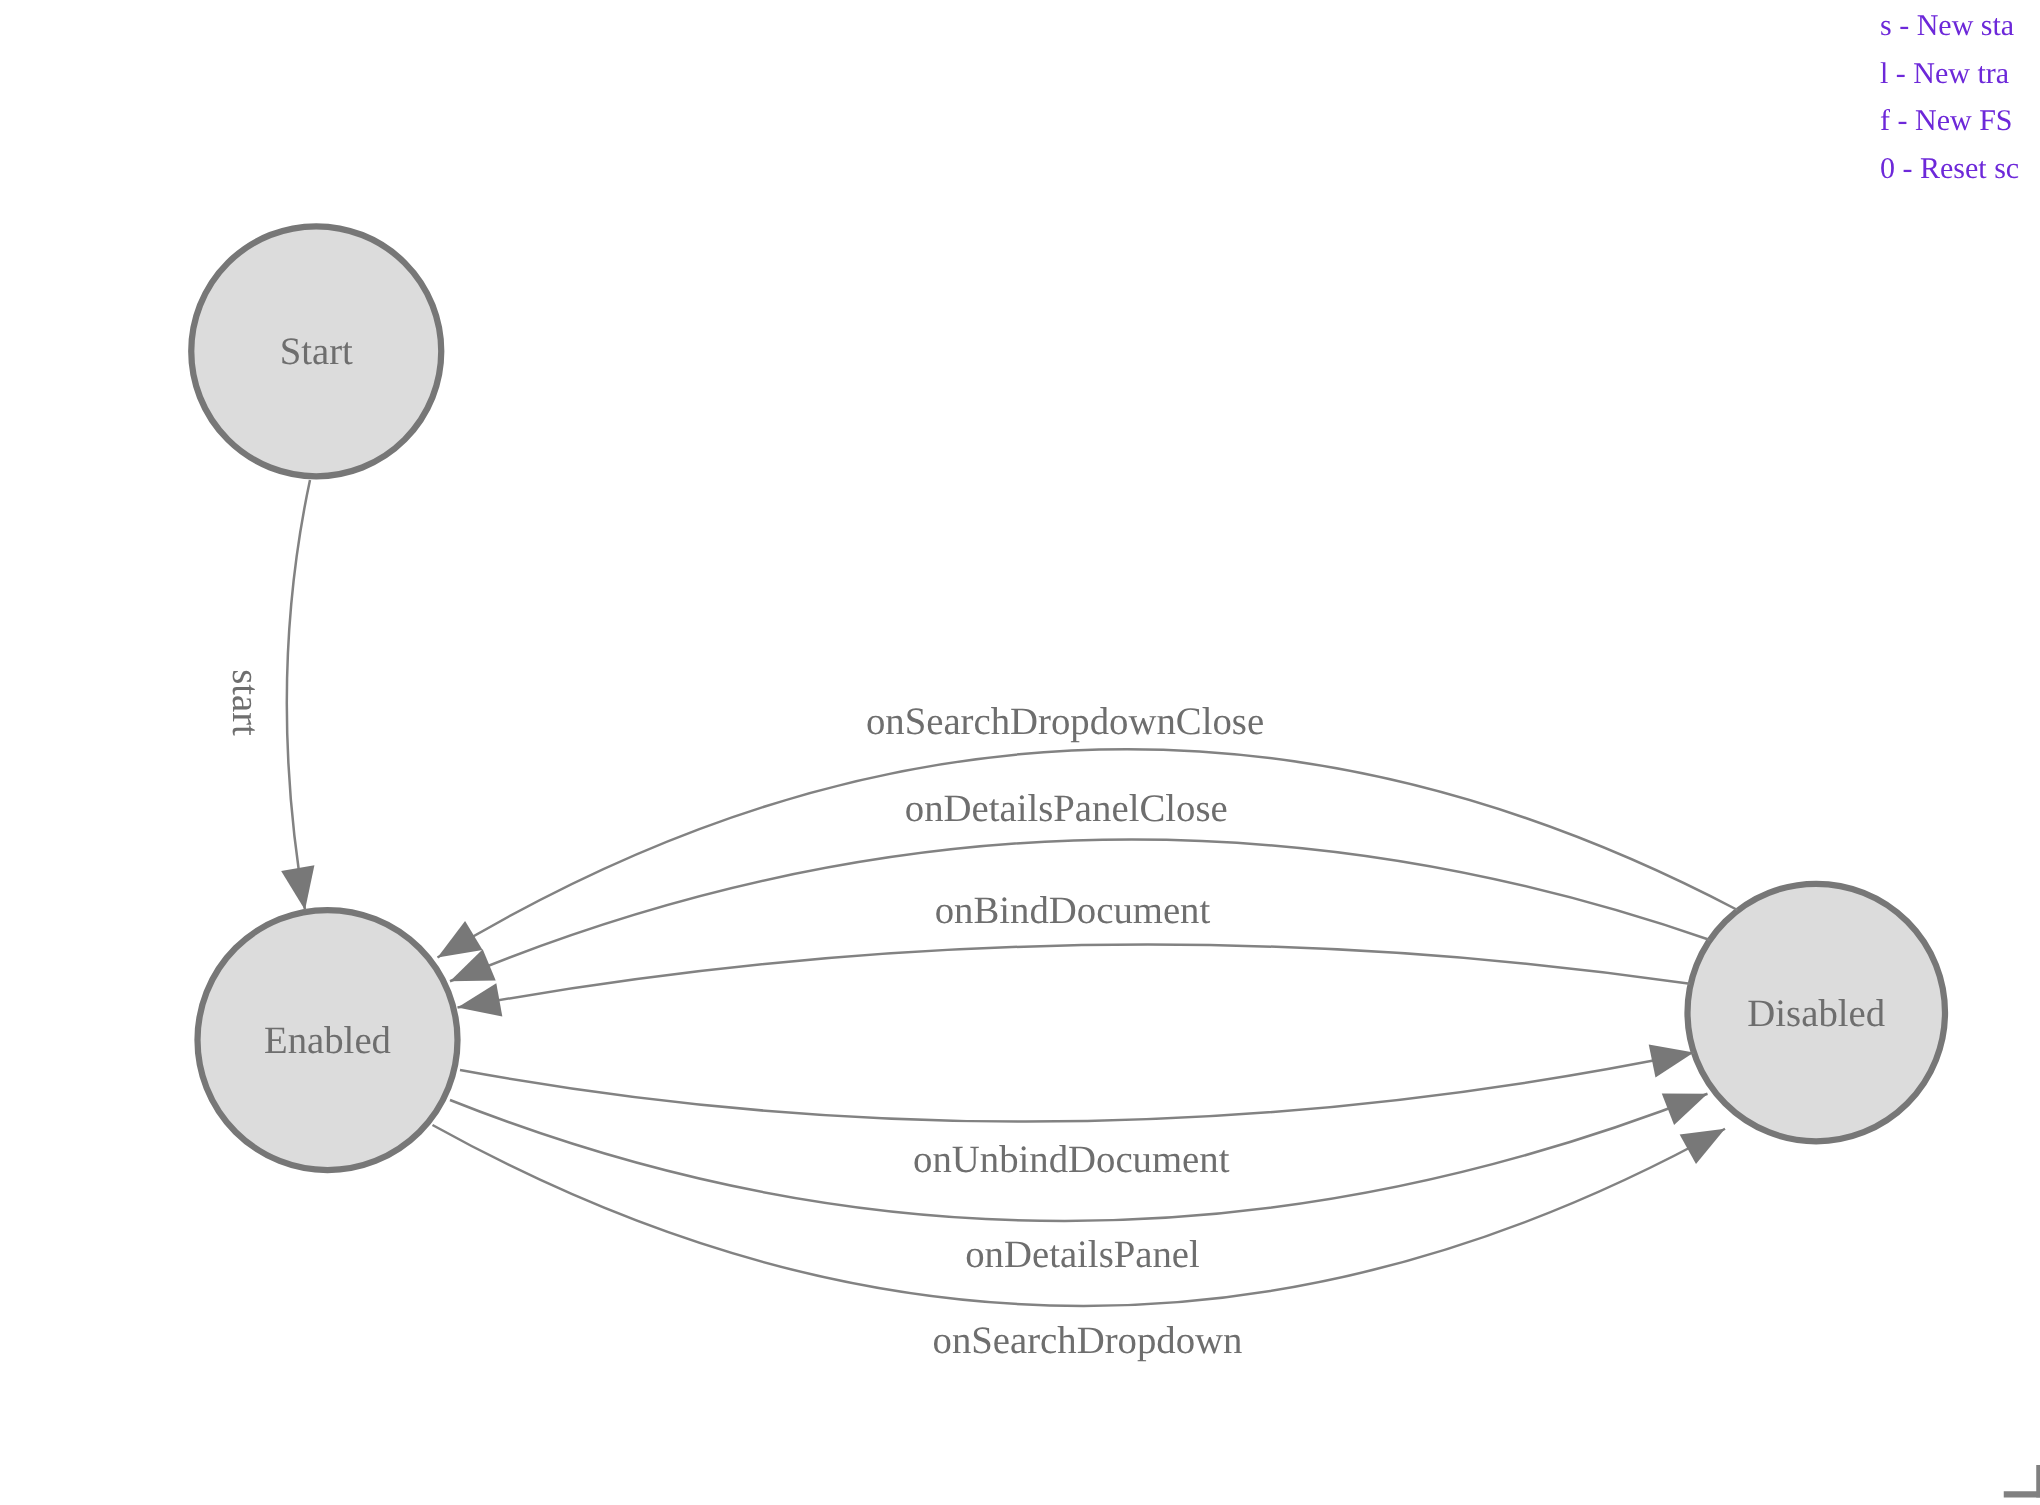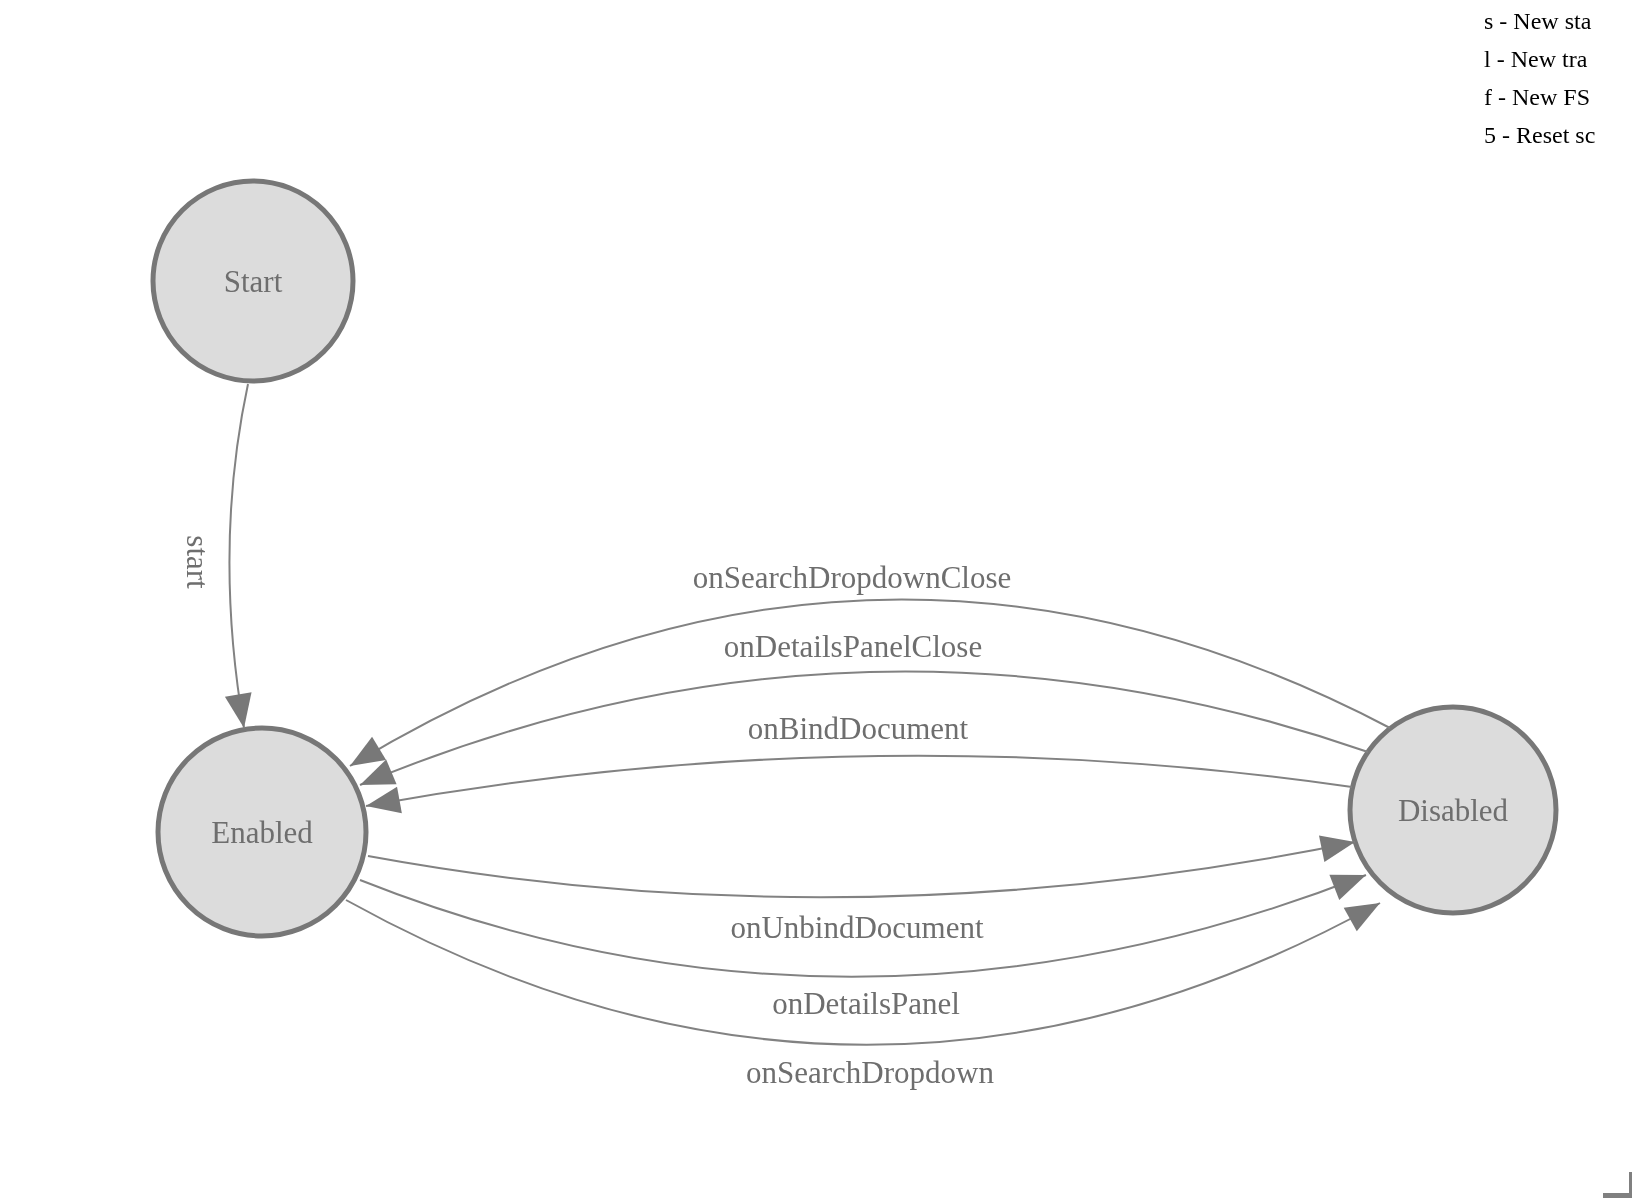--- a/index.html
+++ b/index.html
@@ -80,21 +80,21 @@
         <polygon points="1366,875 1339.2681451828976,899.9731443362136 1329.4182775051017,874.8339298152721" fill="#787878"></polygon>
         <text x="866" y="1003" class="edge-label" fill="#6e6e6e">onDetailsPanel</text>
       </g>
       <g>
         <path d="M 346 900 Q 865 1188 1380 903" class="edge-path" stroke="#828282" stroke-width="2"></path>
         <polygon points="1380,903 1356.7881426923448,931.2747180415482 1343.714748951638,907.6508661943061" fill="#787878"></polygon>
         <text x="870" y="1072" class="edge-label" fill="#6e6e6e">onSearchDropdown</text>
       </g>
     </svg>
 
-  <div class="legend" style="color: #000000;">
+  <div class="legend" style="color: #6d28d9; margin-left: 20px;">
     <div class="legend-line">s - New sta</div>
     <div class="legend-line">l - New tra</div>
     <div class="legend-line">f - New FS</div>
-    <div class="legend-line">5 - Reset sc</div>
+    <div class="legend-line">0 - Reset sc</div>
   </div>
 
   <div class="corner-mark" style="border-color: rgb(128, 128, 128);"></div>
 </div>
 
 </body></html>

